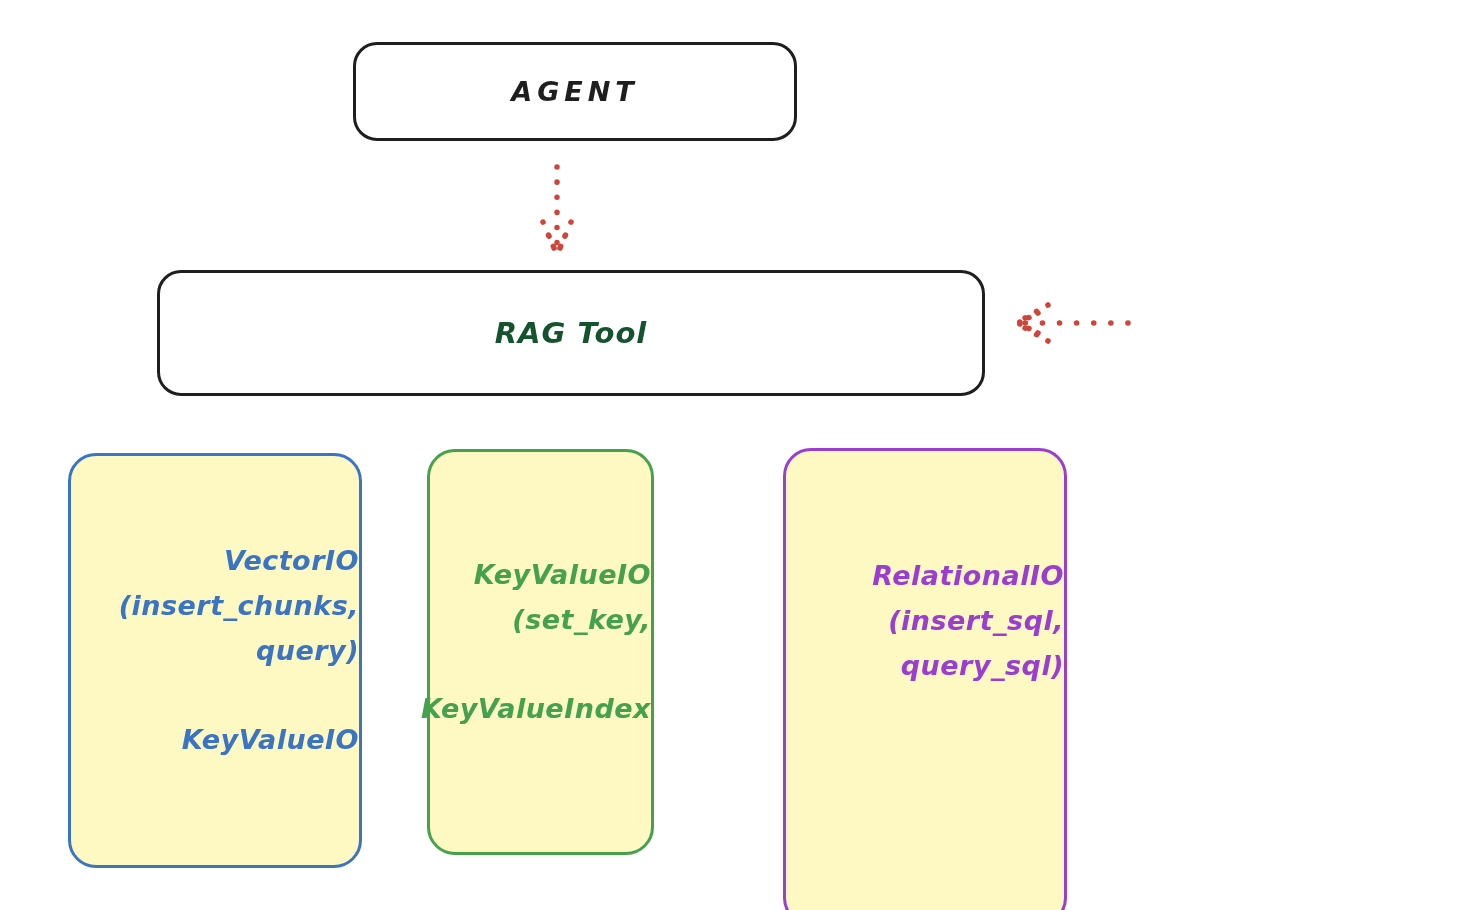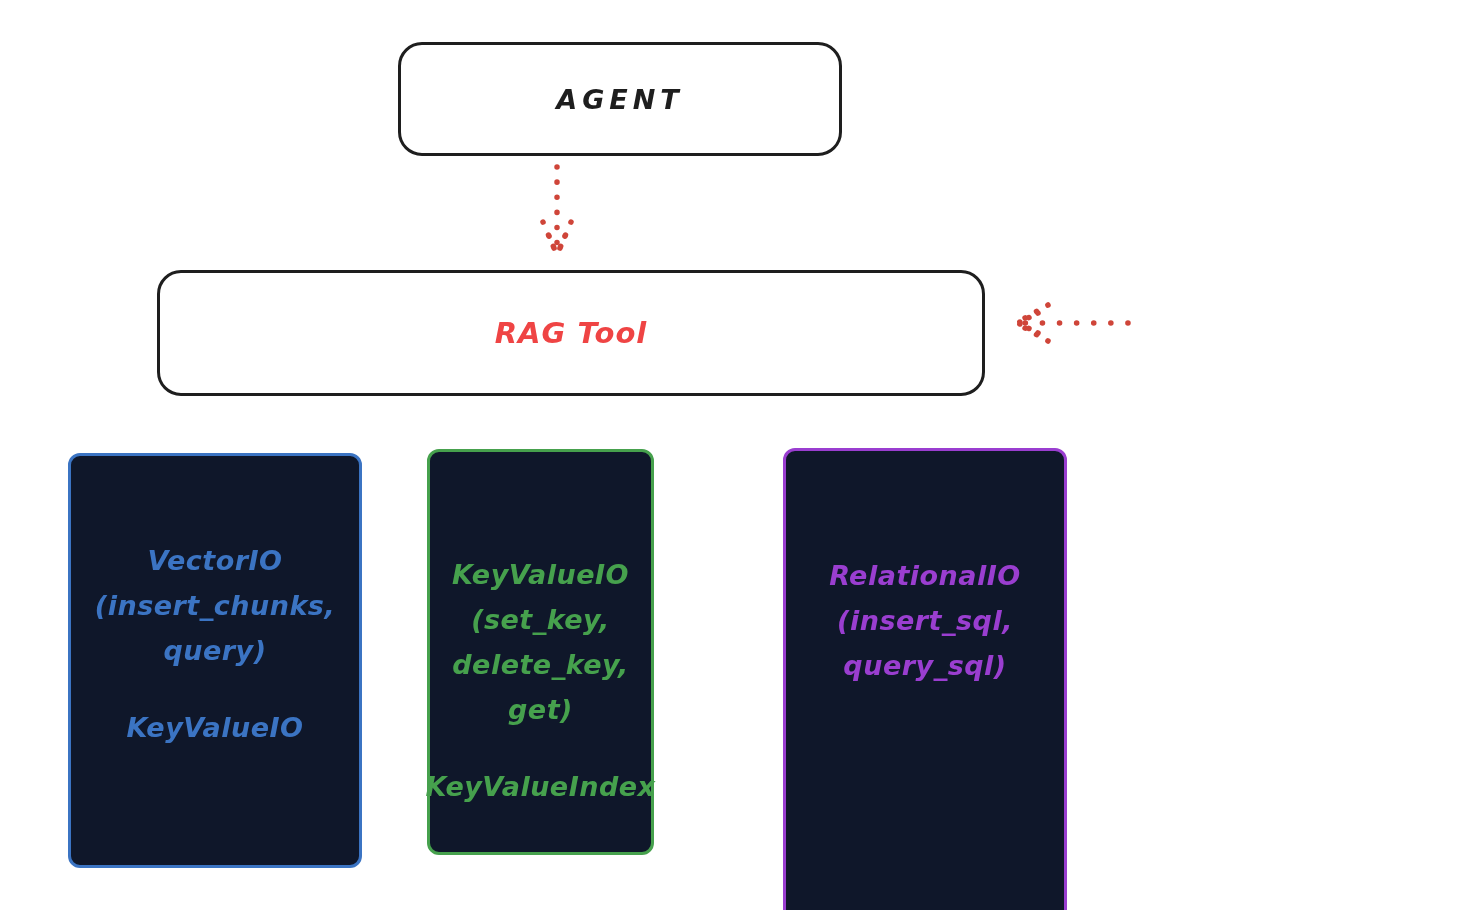--- a/index.html
+++ b/index.html
@@ -18,43 +18,42 @@
   .box {
     position: absolute;
     background: #ffffff;
     display: flex;
     align-items: center;
     justify-content: center;
     box-sizing: border-box;
   }
   .box-agent {
     left: 353px; top: 42px;
-    width: 444px; height: 114px;
+    width: 444px; height: 99px;
     border: 3.5px solid #1e1e1e;
     border-radius: 24px;
-    margin-left: 45px;
   }
   .box-agent .label {
     font-size: 27px;
     font-weight: 700;
     letter-spacing: 5px;
     color: #1e1e1e;
     font-style: italic;
   }
   .box-rag {
     left: 157px; top: 270px;
     width: 828px; height: 126px;
     border: 3.5px solid #1e1e1e;
     border-radius: 24px;
   }
   .box-rag .label {
     font-size: 29px;
     font-weight: 600;
     letter-spacing: 1px;
-    color: #ef4444;
+    color: #14532d;
     font-style: italic;
   }
   .arrow-down {
     position: absolute;
     left: 535px; top: 160px;
     width: 44px; height: 106px;
   }
   .arrow-left {
     position: absolute;
     left: 1008px; top: 296px;
@@ -67,35 +66,35 @@
     text-align: center;
     color: #cf4539;
     font-size: 30px;
     font-weight: 700;
     font-style: italic;
     line-height: 39px;
     letter-spacing: 0.5px;
   }
   .io-box {
     position: absolute;
-    background: #0f172a;
-    border-radius: 12px;
+    background: #fef9c3;
+    border-radius: 28px;
     box-sizing: border-box;
     display: flex;
     flex-direction: column;
-    align-items: center;
+    align-items: flex-end;
     text-align: center;
     font-size: 27px;
     font-weight: 600;
     font-style: italic;
     line-height: 45px;
     letter-spacing: 0.5px;
   }
   .io-box .index-label {
-    margin-top: 32px;
+    margin-top: 44px;
   }
   .io-vector {
     left: 68px; top: 453px;
     width: 294px; height: 415px;
     border: 3.5px solid #3b74c3;
     color: #3b74c3;
     padding-top: 82px;
   }
   .io-keyvalue {
     left: 427px; top: 449px;
@@ -151,21 +150,20 @@
   <div class="io-box io-vector">
     <div>VectorIO</div>
     <div>(insert_chunks,</div>
     <div>query)</div>
     <div class="index-label">KeyValueIO</div>
   </div>
 
   <div class="io-box io-keyvalue">
     <div>KeyValueIO</div>
     <div>(set_key,</div>
-    <div>delete_key, get)</div>
     <div class="index-label">KeyValueIndex</div>
   </div>
 
   <div class="io-box io-relational">
     <div>RelationalIO</div>
     <div>(insert_sql,</div>
     <div>query_sql)</div>
   </div>
 
 </div>

